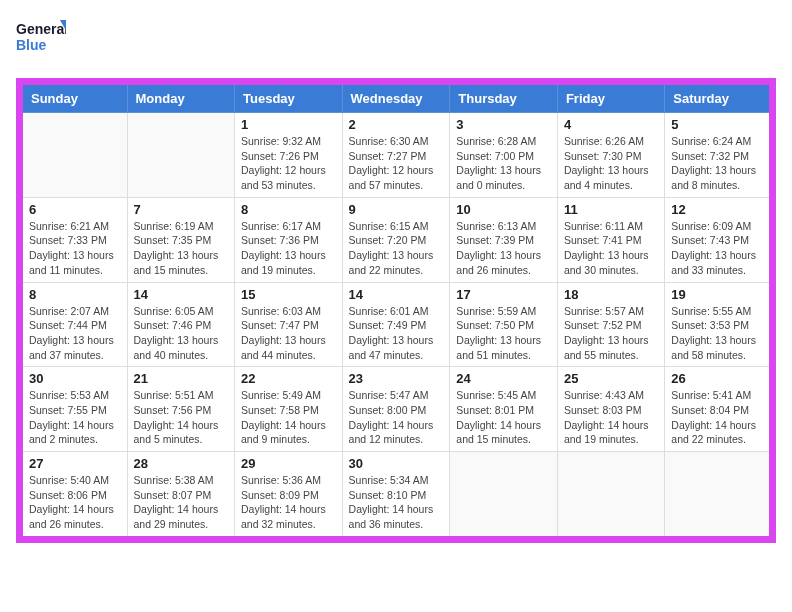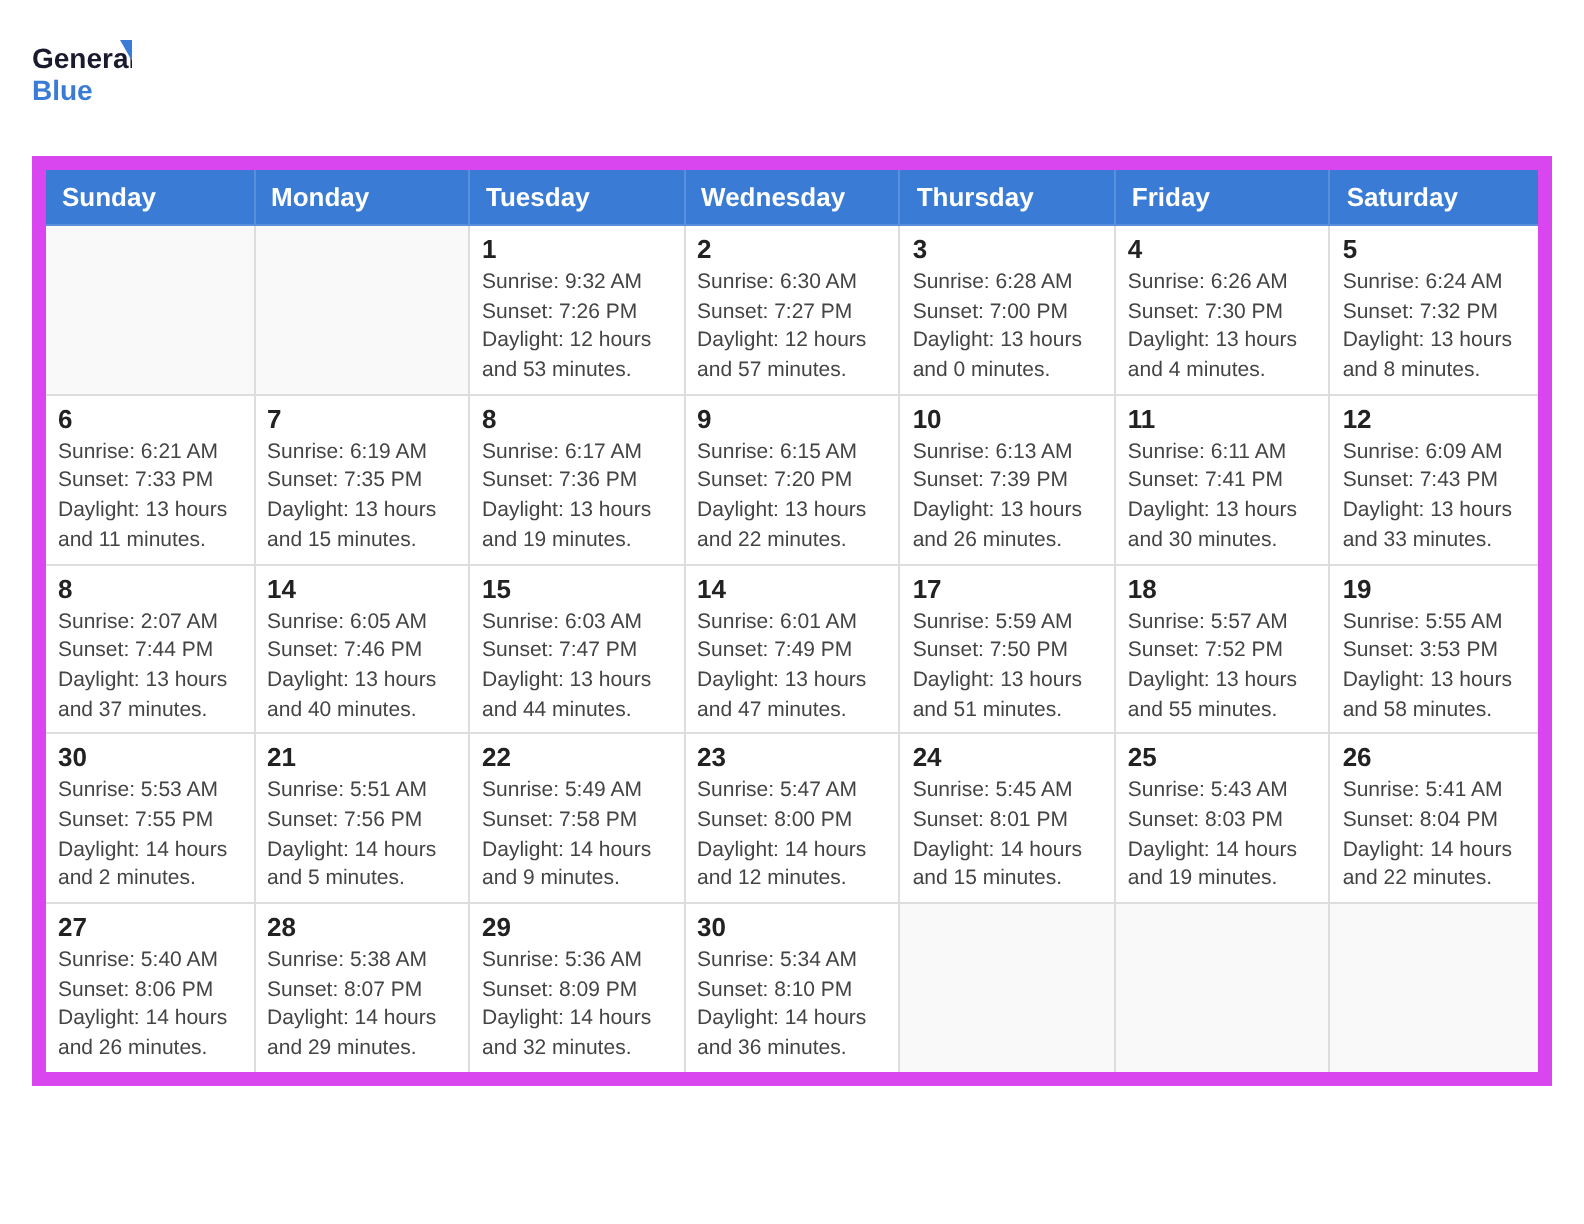--- a/index.html
+++ b/index.html
@@ -254,21 +254,21 @@
 Daylight: 14 hours and 12 minutes.</div>
         </td>
         <td>
           <div class="day-number">24</div>
           <div class="day-info">Sunrise: 5:45 AM
 Sunset: 8:01 PM
 Daylight: 14 hours and 15 minutes.</div>
         </td>
         <td>
           <div class="day-number">25</div>
-          <div class="day-info">Sunrise: 5:43 AM
+          <div class="day-info">Sunrise: 4:43 AM
 Sunset: 8:03 PM
 Daylight: 14 hours and 19 minutes.</div>
         </td>
         <td>
           <div class="day-number">26</div>
           <div class="day-info">Sunrise: 5:41 AM
 Sunset: 8:04 PM
 Daylight: 14 hours and 22 minutes.</div>
         </td>
       </tr>

